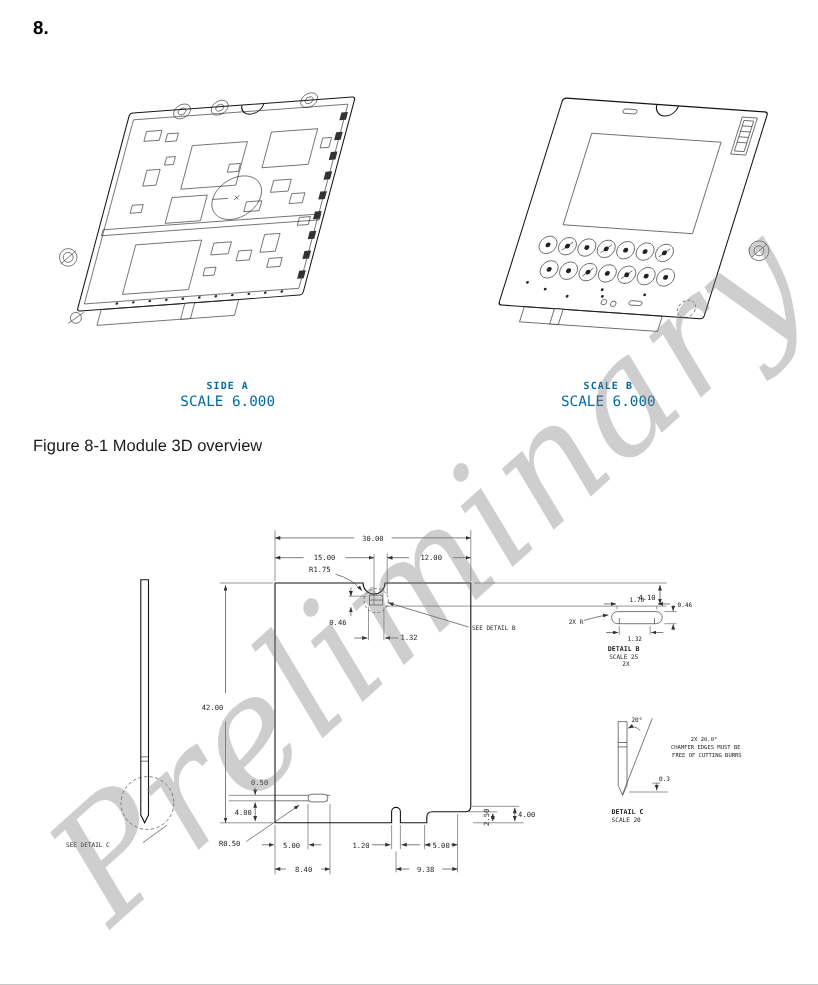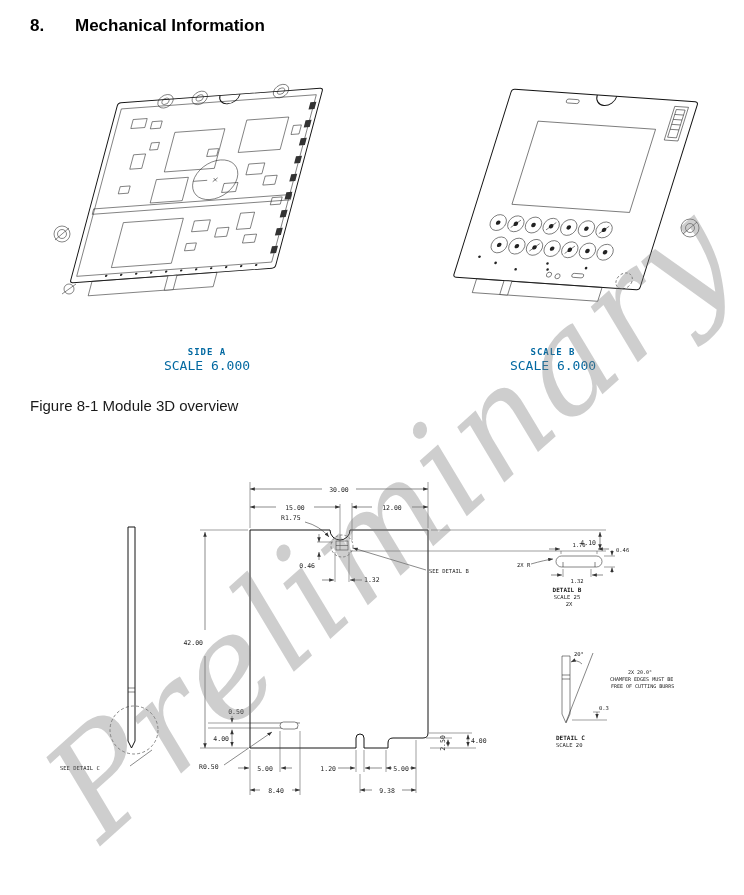--- a/index.html
+++ b/index.html
@@ -32,21 +32,20 @@
   .dash{stroke-dasharray:3 2.2;}
   .dash2{stroke-dasharray:2.5 2;}
 </style>
 </head>
 <body>
 
 <div class="page">
 
   <div class="heading">
     <span class="num">8.</span>
-    <span>Mechanical Information</span>
   </div>
 
   <svg style="left:0;top:70px" width="744" height="320" viewBox="0 70 744 320">
     <defs>
       <pattern id="h1" width="7" height="7" patternUnits="userSpaceOnUse" patternTransform="rotate(45)">
         <line x1="1" y1="0" x2="1" y2="7" stroke="#555" stroke-width="0.7"></line>
       </pattern>
       <pattern id="vl" width="3.2" height="18" patternUnits="userSpaceOnUse">
         <line x1="1.6" y1="0" x2="1.6" y2="18" stroke="#222" stroke-width="1"></line>
       </pattern>

